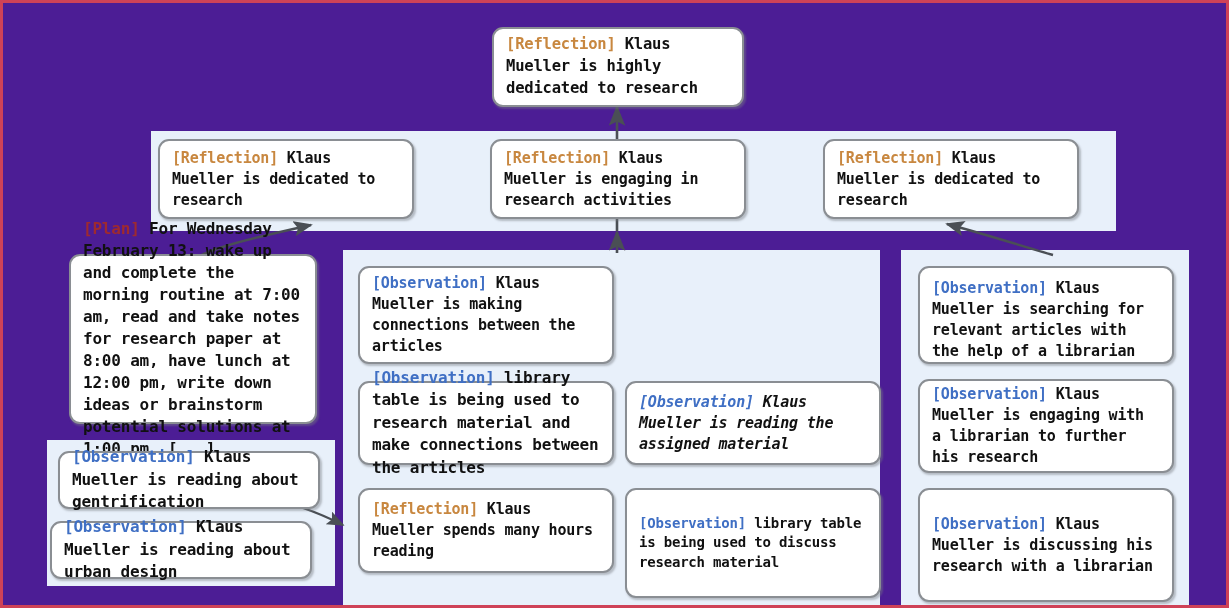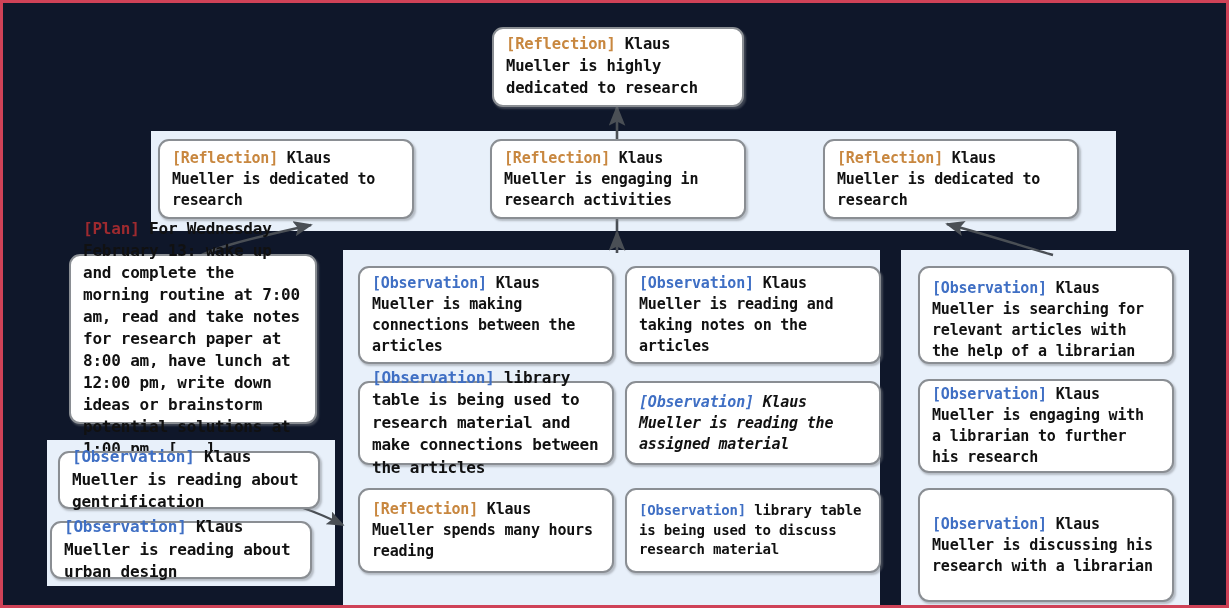--- a/index.html
+++ b/index.html
@@ -11,21 +11,21 @@
     width: 1229px;
     height: 608px;
     overflow: hidden;
     font-family: "DejaVu Sans Mono", monospace;
   }
 
   #canvas {
     position: relative;
     width: 1229px;
     height: 608px;
-    background: #0f172a;
+    background: #4c1d95;
     box-sizing: border-box;
     border: 3px solid #cf4257;
     overflow: hidden;
     padding-left: 12px;
   }
 
   
   .panel {
     position: absolute;
     background: #e8f0fa;
@@ -167,33 +167,28 @@
       <span class="tag-observation">[Observation]</span><span> library table is being used to research material and make connections between the articles</span>
     </div>
   </div>
 
   <div class="node fs15" style="left:355px; top:485px; width:256px; height:85px;">
     <div class="txt">
       <span class="tag-reflection">[Reflection]</span><span> Klaus Mueller spends many hours reading</span>
     </div>
   </div>
 
-  <div class="node fs15" style="left:622px; top:263px; width:256px; height:98px;">
-    <div class="txt">
-      <span class="tag-observation">[Observation]</span><span> Klaus Mueller is reading and taking notes on the articles</span>
-    </div>
-  </div>
 
   <div class="node fs15" style="left:622px; top:378px; width:256px; height:84px;font-style:italic;">
     <div class="txt">
       <span class="tag-observation">[Observation]</span><span> Klaus Mueller is reading the assigned material</span>
     </div>
   </div>
 
-  <div class="node fs14" style="left:622px; top:485px; width:256px; height:85px;justify-content:center;">
+  <div class="node fs14" style="left:622px; top:485px; width:256px; height:110px;justify-content:center;">
     <div class="txt">
       <span class="tag-observation">[Observation]</span><span> library table is being used to discuss research material</span>
     </div>
   </div>
 
   <div class="node fs15" style="left:915px; top:263px; width:256px; height:98px;align-items:flex-end;">
     <div class="txt">
       <span class="tag-observation">[Observation]</span><span> Klaus Mueller is searching for relevant articles with the help of a librarian</span>
     </div>
   </div>

